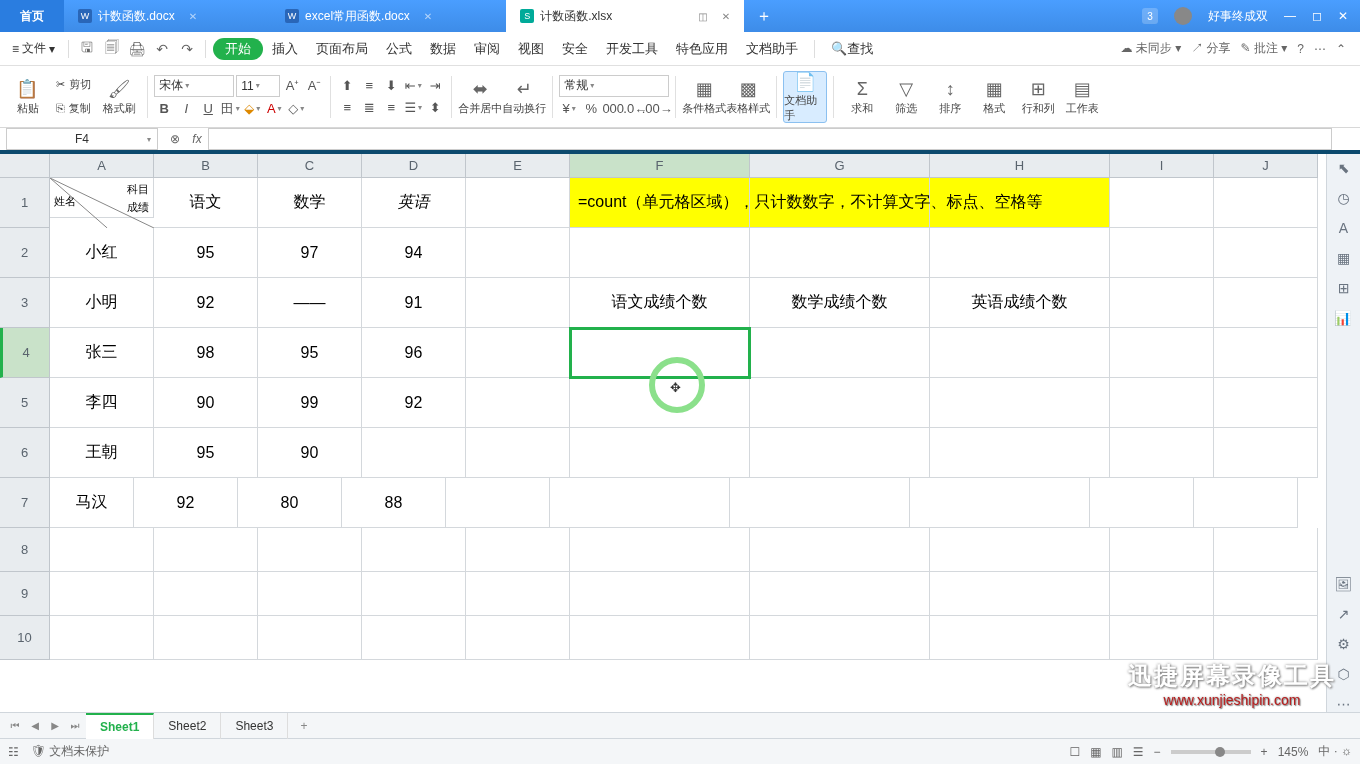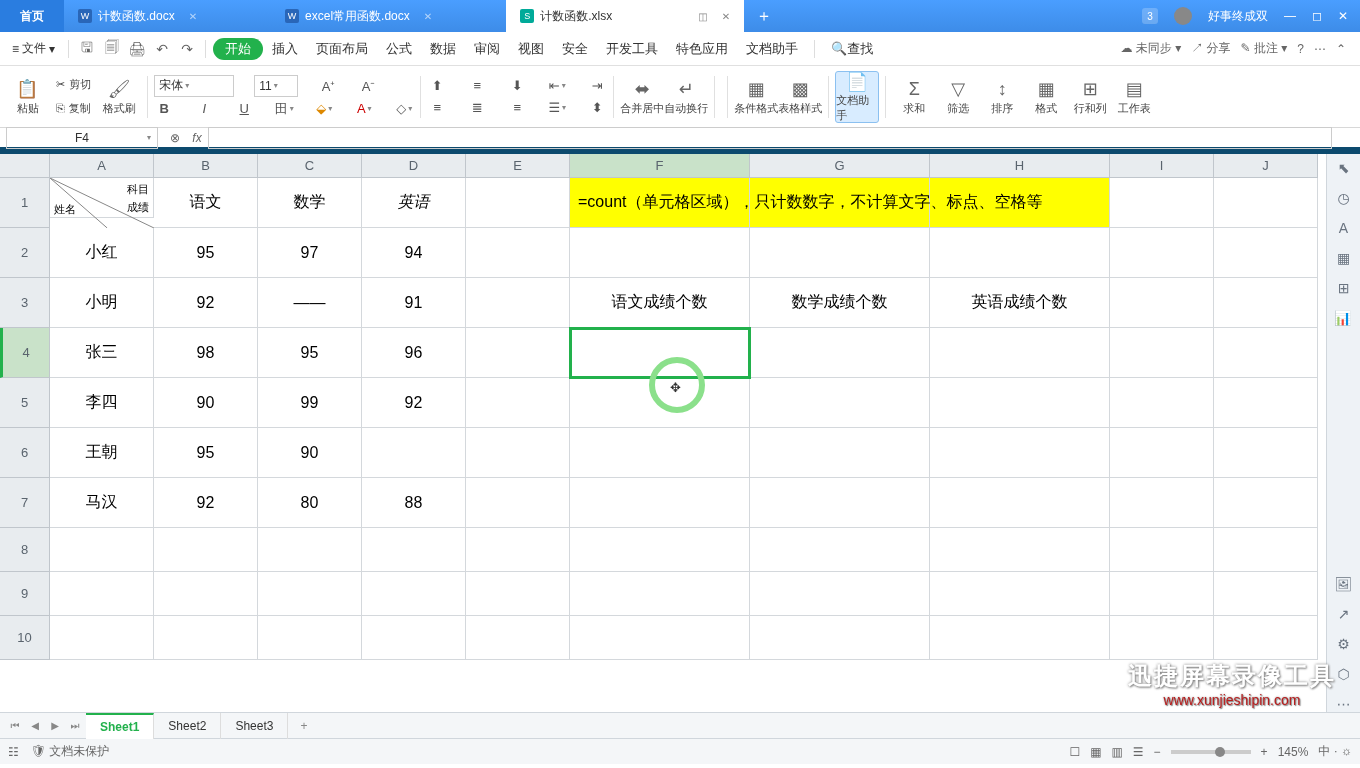--- a/index.html
+++ b/index.html
@@ -33,26 +33,26 @@
 .rgrp { display: flex; align-items: center; height: 52px; }
 .rsep { width: 1px; height: 42px; background: #e0e0e0; margin: 0 6px; }
 .rbtn-lg { display: flex; flex-direction: column; align-items: center; justify-content: center; width: 44px; height: 52px; font-size: 11px; color: #444; }
 .rbtn-lg .ric { width: 24px; height: 24px; display: flex; align-items: center; justify-content: center; font-size: 18px; color: #666; }
 .rbtn-lg.hl { background: #d8ecff; border: 1px solid #8bc0f0; border-radius: 3px; }
 .rcol { display: flex; flex-direction: column; gap: 2px; }
 .rbtn-s { height: 22px; padding: 0 6px; display: flex; align-items: center; gap: 4px; font-size: 11px; color: #444; }
 .fontbox, .sizebox { height: 22px; border: 1px solid #ccc; padding: 0 4px; display: flex; align-items: center; font-size: 12px; background: #fff; }
 .fontbox { width: 80px; }
 .sizebox { width: 44px; }
-.fmt-row { display: flex; gap: 20px; align-items: center; }
+.fmt-row { display: flex; gap: 2px; }
 .fmt-b { width: 20px; height: 20px; display: flex; align-items: center; justify-content: center; font-size: 13px; color: #555; }
 .dd::after { content: "▾"; font-size: 8px; margin-left: 2px; color: #888; }
 
 
-.fxrow { height: 26px; display: flex; align-items: center; border-bottom: 7px solid #0c4a6e; background: #fff; }
+.fxrow { height: 26px; display: flex; align-items: center; border-bottom: 4px solid #0c4a6e; background: #fff; }
 .namebox { width: 152px; height: 22px; margin: 0 6px; border: 1px solid #ccc; display: flex; align-items: center; padding: 0 6px; font-size: 12px; justify-content: center; position: relative; }
 .namebox::after { content: "▾"; position: absolute; right: 6px; font-size: 8px; color: #888; }
 .fxico { width: 22px; text-align: center; color: #666; }
 .fxbar { flex: 1; height: 22px; border: 1px solid #ccc; margin-right: 28px; }
 
 
 .gridwrap { height: 558px; display: flex; }
 .grid { flex: 1; overflow: hidden; position: relative; }
 .corner { position: absolute; left: 0; top: 0; width: 50px; height: 24px; background: #e8ecef; border-right: 1px solid #c0c6cc; border-bottom: 1px solid #c0c6cc; }
 .colhdrs { position: absolute; left: 50px; top: 0; height: 24px; display: flex; }
@@ -218,20 +218,32 @@
     <div class="rbtn-lg">
         <span class="ric">⬌</span>
         <span>合并居中</span>
       </div>
     <div class="rbtn-lg">
         <span class="ric">↵</span>
         <span>自动换行</span>
       </div>
   </div>
   <div class="rsep"></div>
+  <div class="rgrp">
+      <div class="rcol">
+    <div class="fontbox dd" style="width:110px">常规</div>
+    <div class="fmt-row">
+      <span class="fmt-b dd">¥</span>
+      <span class="fmt-b">%</span>
+      <span class="fmt-b">000</span>
+      <span class="fmt-b">.0←</span>
+      <span class="fmt-b">.00→</span>
+    </div>
+  </div>
+    </div>
   <div class="rsep"></div>
   <div class="rgrp">
     <div class="rbtn-lg">
         <span class="ric">▦</span>
         <span>条件格式</span>
       </div>
     <div class="rbtn-lg">
         <span class="ric">▩</span>
         <span>表格样式</span>
       </div>
@@ -305,21 +317,21 @@
         <div class="rowhdr" style="height: 44px;">10</div>
       </div>
     <div class="cells" id="cells">
         <div class="crow">
           <div class="cell diag" style="width: 104px; height: 40px;">
             <svg width="104" height="50">
               <line x1="0" y1="0" x2="104" y2="50" stroke="#888"></line>
               <line x1="0" y1="0" x2="57.2" y2="50" stroke="#888"></line>
             </svg>
             <span class="lbl" style="right:4px;top:4px">科目</span>
-            <span class="lbl" style="left:4px;bottom:0">姓名</span>
+            <span class="lbl" style="left:4px;bottom:8px">姓名</span>
             <span class="lbl" style="right:4px;bottom:2px">成绩</span>
           </div>
           <div class="cell" style="width: 104px; height: 50px;">语文</div>
           <div class="cell" style="width: 104px; height: 50px;">数学</div>
           <div class="cell" style="width: 104px; height: 50px; font-style: italic;">英语</div>
           <div class="cell" style="width: 104px; height: 50px;"></div>
           <div class="cell hl" style="width: 180px; height: 50px; overflow: visible; z-index: 1;">=count（单元格区域），只计数数字，不计算文字、标点、空格等</div>
           <div class="cell hl" style="width: 180px; height: 50px;"></div>
           <div class="cell hl" style="width: 180px; height: 50px;"></div>
           <div class="cell" style="width: 104px; height: 50px;"></div>
@@ -379,21 +391,21 @@
           <div class="cell" style="width: 104px; height: 50px;">90</div>
           <div class="cell" style="width: 104px; height: 50px;"></div>
           <div class="cell" style="width: 104px; height: 50px;"></div>
           <div class="cell" style="width: 180px; height: 50px;"></div>
           <div class="cell" style="width: 180px; height: 50px;"></div>
           <div class="cell" style="width: 180px; height: 50px;"></div>
           <div class="cell" style="width: 104px; height: 50px;"></div>
           <div class="cell" style="width: 104px; height: 50px;"></div>
         </div>
         <div class="crow">
-          <div class="cell" style="width: 104px; height: 50px;">马汉</div>
+          <div class="cell" style="width: 84px; height: 50px;">马汉</div>
           <div class="cell" style="width: 104px; height: 50px;">92</div>
           <div class="cell" style="width: 104px; height: 50px;">80</div>
           <div class="cell" style="width: 104px; height: 50px;">88</div>
           <div class="cell" style="width: 104px; height: 50px;"></div>
           <div class="cell" style="width: 180px; height: 50px;"></div>
           <div class="cell" style="width: 180px; height: 50px;"></div>
           <div class="cell" style="width: 180px; height: 50px;"></div>
           <div class="cell" style="width: 104px; height: 50px;"></div>
           <div class="cell" style="width: 104px; height: 50px;"></div>
         </div>

